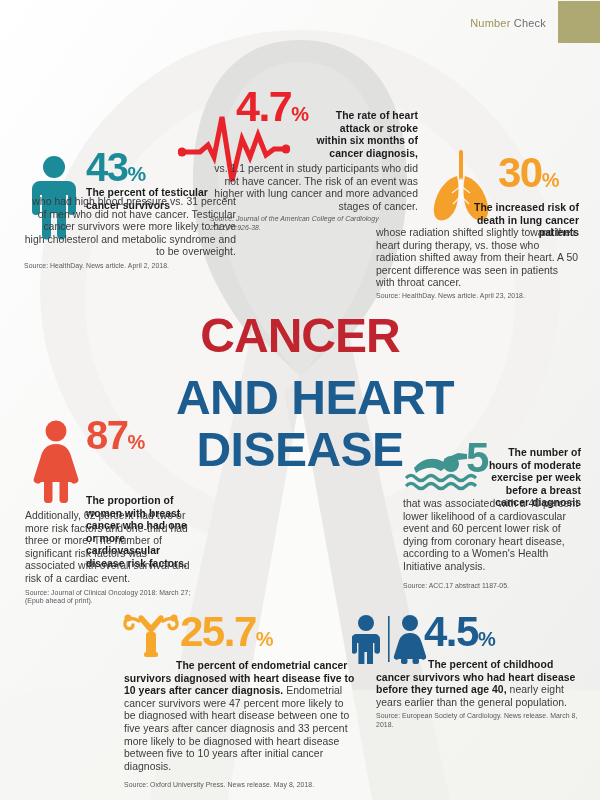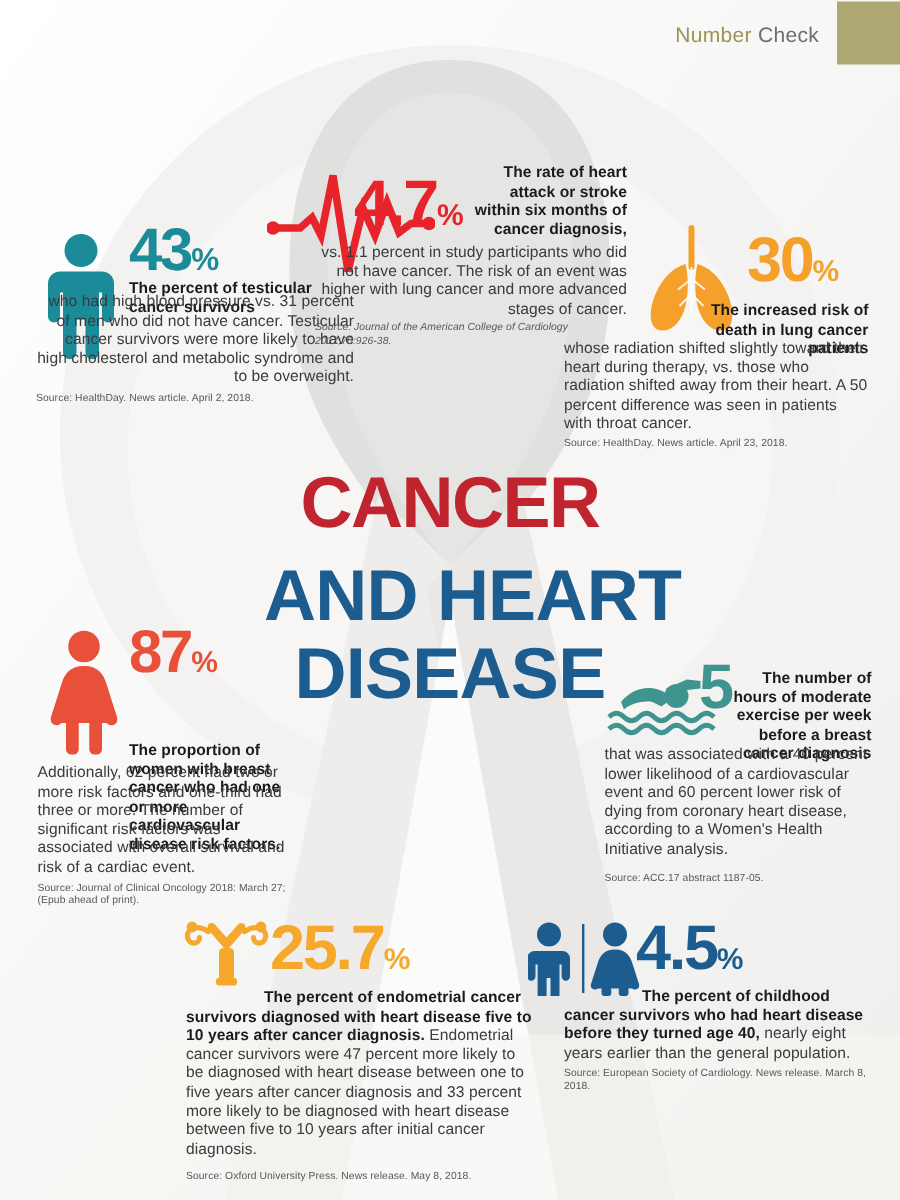--- a/index.html
+++ b/index.html
@@ -21,21 +21,21 @@
   .bg-layer{position:absolute;inset:0;pointer-events:none;}
   .bg-layer svg{display:block;width:600px;height:800px;}
 
   
   .header{
     position:absolute;top:0;left:0;width:600px;height:46px;
     display:flex;align-items:center;justify-content:flex-end;
     padding-right:0;box-sizing:border-box;
   }
   .hdr-title{
-    font-size:14px;letter-spacing:.2px;white-space:nowrap;
+    font-size:11px;letter-spacing:.2px;white-space:nowrap;
     margin-right:12px;
   }
   .hdr-title .w1{color:#9a9457;}
   .hdr-title .w2{color:#6d6e71;}
   .hdr-square{
     width:42px;height:42px;background:#aea872;margin-top:-3px;
   }
 
   
   .stat{position:absolute;}
@@ -140,21 +140,21 @@
 
   <div class="stat" style="left:178px;top:105px;">
     <div class="icon" style="left:0;top:0;">
       <svg width="112" height="86" viewBox="0 0 112 86">
         <polyline points="4,47 22,47 30,40 36,52 44,12 54,76 64,34 72,52 80,30 88,50 96,44 108,44" fill="none" stroke="#e8232a" stroke-width="5" stroke-linejoin="miter" stroke-linecap="butt"></polyline>
         <circle cx="4" cy="47" r="4.5" fill="#e8232a"></circle>
         <circle cx="108" cy="44" r="4.5" fill="#e8232a"></circle>
       </svg>
     </div>
   </div>
-  <div class="stat" style="left:236px;top:118px;">
+  <div class="stat" style="left:236px;top:88px;">
     <span class="num" style="font-size:43px;color:#e8232a;">4.7</span><span class="pct" style="font-size:20px;color:#e8232a;">%</span>
   </div>
   <div class="stat" style="left:308px;top:110px;width:110px;">
     <div class="body-txt" style="text-align:right;">
       <b>The rate of heart attack or stroke within six months of cancer diagnosis,</b>
     </div>
   </div>
   <div class="stat" style="left:210px;top:163px;width:208px;">
     <div class="body-txt" style="text-align:right;">
       <span> vs. 1.1 percent in study participants who did not have cancer. The risk of an event was higher with lung cancer and more advanced stages of cancer.</span>

